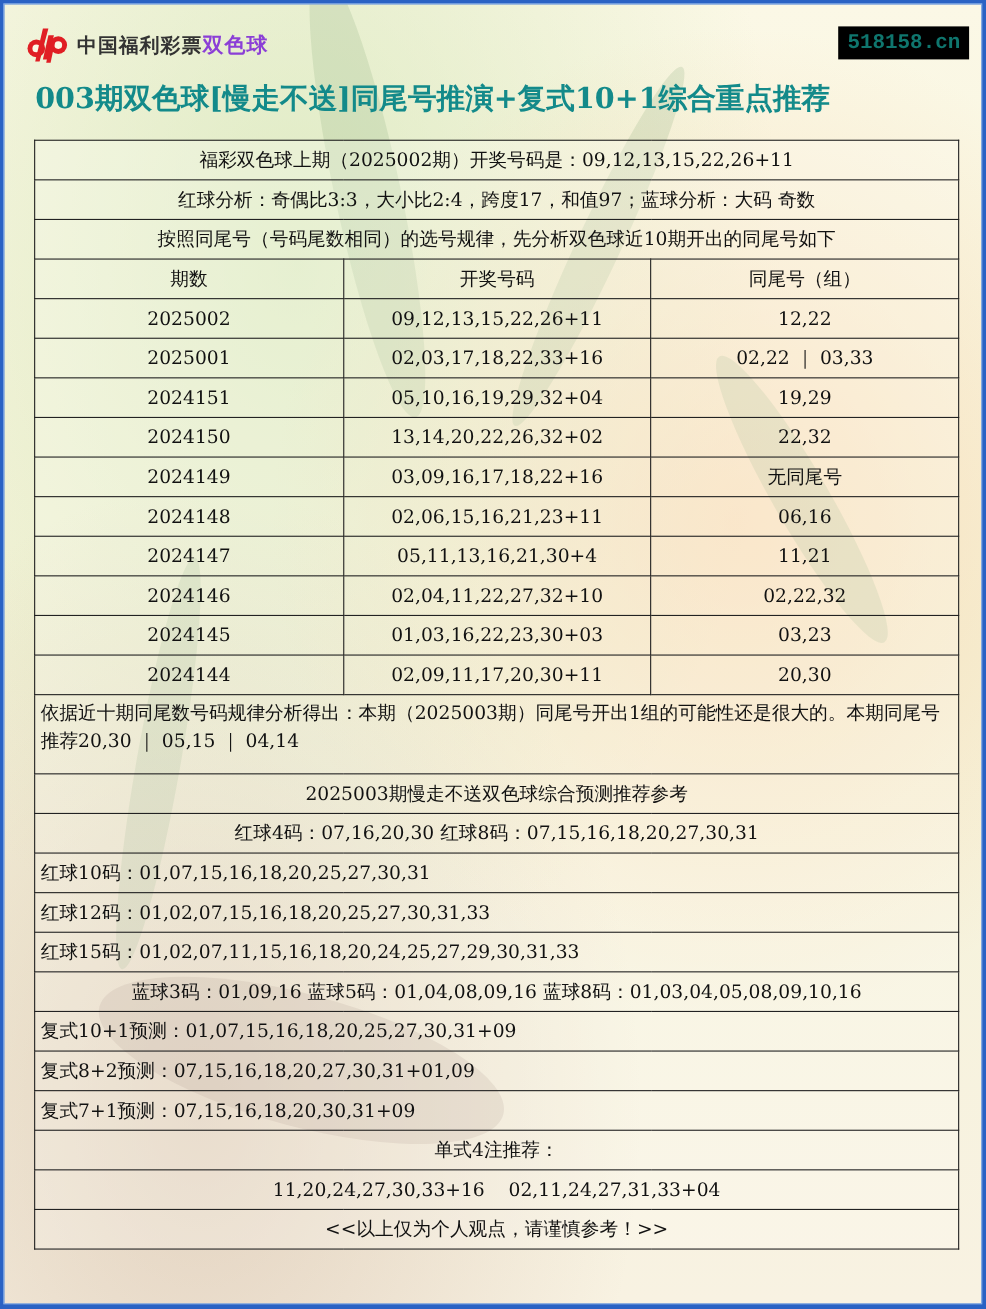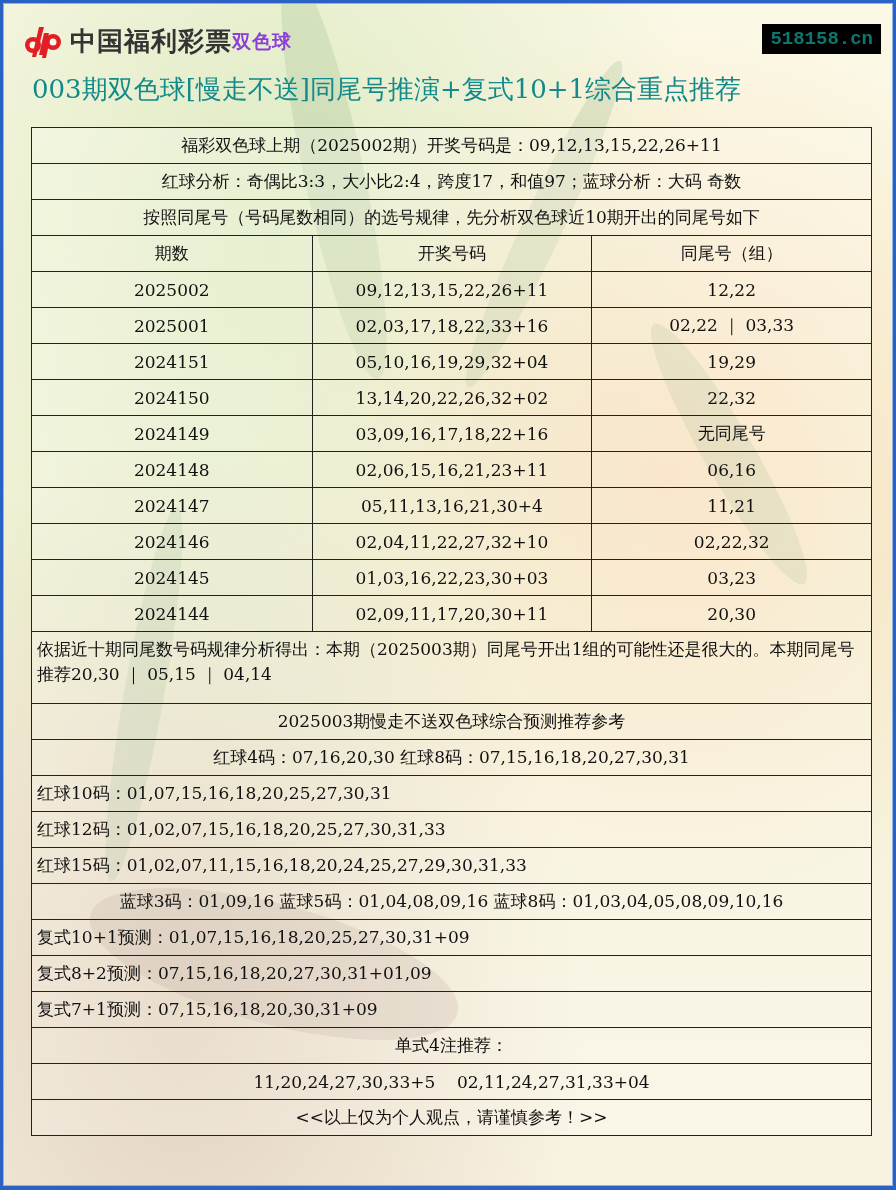--- a/index.html
+++ b/index.html
@@ -17,30 +17,30 @@
       radial-gradient(ellipse at 30% 20%, rgba(200,225,170,0.55), rgba(200,225,170,0) 50%),
       linear-gradient(180deg, #fbf8e6 0%, #f5f3d9 50%, #f8f2e2 100%);
     border: 1px solid #8fb4e8;
     overflow: hidden;
   }
   
   .leaf { position: absolute; border-radius: 50%; background: rgba(120,160,110,0.18); }
   .header { position: absolute; left: 0; top: 0; width: 100%; height: 120px; }
   .logo { position: absolute; left: 18px; top: 20px; display: flex; align-items: center; gap: 6px; }
   .logo-mark { width: 42px; height: 34px; position: relative; }
-  .logo-text { font-family: "DejaVu Sans", "Liberation Sans", sans-serif; font-weight: bold; font-size: 26px; color: #333; letter-spacing: 1px; }
+  .logo-text { font-family: "DejaVu Sans", "Liberation Sans", sans-serif; font-weight: bold; font-size: 18px; color: #333; letter-spacing: 1px; }
   .logo-text-accent { font-family: "DejaVu Sans", "Liberation Sans", sans-serif; font-weight: bold; font-size: 19px; color: #8b3fd6; letter-spacing: 1px; }
   .site-badge {
     position: absolute; right: 11px; top: 20px; background: #000; color: #0f766e;
     font-family: "Liberation Mono", "DejaVu Sans Mono", monospace; font-weight: bold;
     font-size: 19px; padding: 3px 8px; height: 30px; line-height: 24px;
   }
   .page-title {
     position: absolute; left: 28px; top: 68px; font-size: 26px; color: #138a8a;
-    white-space: nowrap; letter-spacing: 0px;
+    white-space: nowrap; letter-spacing: 0px; font-weight: bold;
   }
   table.main {
     position: absolute; left: 27px; top: 123px; width: 841px;
     border-collapse: collapse; font-size: 17px; color: #111;
     font-family: "DejaVu Serif", "Liberation Serif", serif;
   }
   table.main td {
     border: 1.5px solid #222; height: 36px; text-align: center; vertical-align: middle;
     padding: 0 4px; background: rgba(255,255,250,0.25); white-space: nowrap; margin-left: 16px;
   }
@@ -174,21 +174,21 @@
     <tr>
       <td colspan="3" class="left">复式8+2预测：07,15,16,18,20,27,30,31+01,09</td>
     </tr>
     <tr>
       <td colspan="3" class="left">复式7+1预测：07,15,16,18,20,30,31+09</td>
     </tr>
     <tr>
       <td colspan="3">单式4注推荐：</td>
     </tr>
     <tr>
-      <td colspan="3" style="white-space:pre;">11,20,24,27,30,33+5    02,11,24,27,31,33+04</td>
+      <td colspan="3" style="white-space:pre;">11,20,24,27,30,33+16    02,11,24,27,31,33+04</td>
     </tr>
     <tr>
       <td colspan="3">&lt;&lt;以上仅为个人观点，请谨慎参考！&gt;&gt;</td>
     </tr>
   </tbody>
     </table>
 </div>
 <div class="footer-bar"></div>
 
 </body></html>

